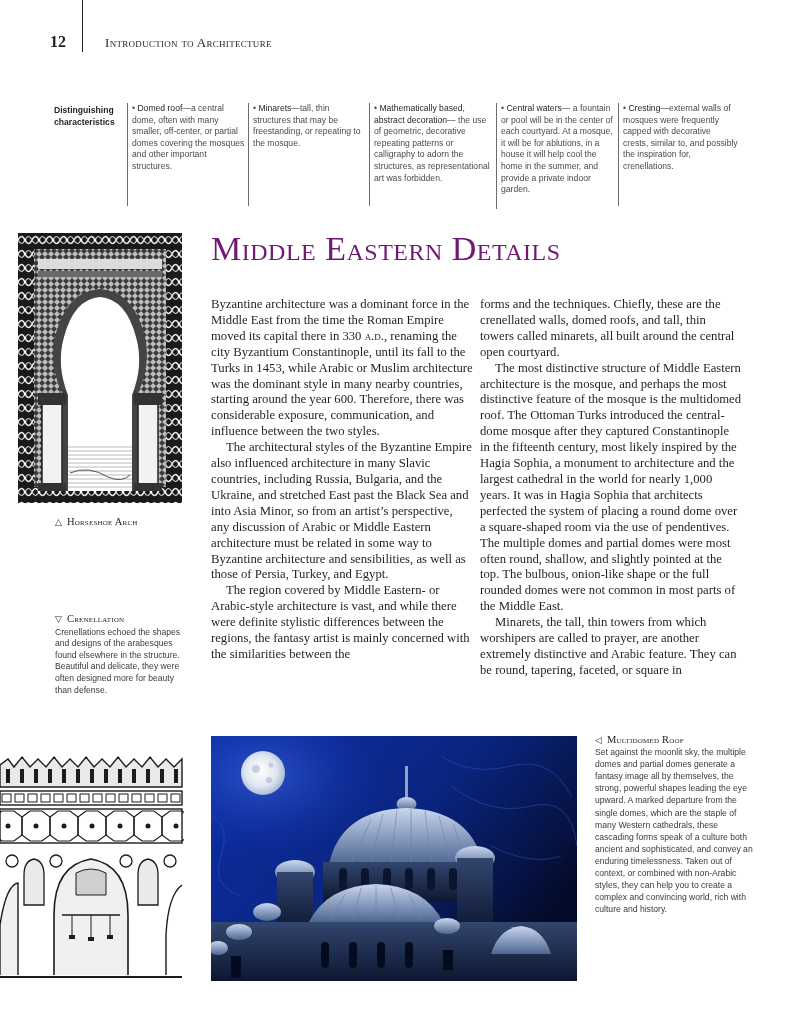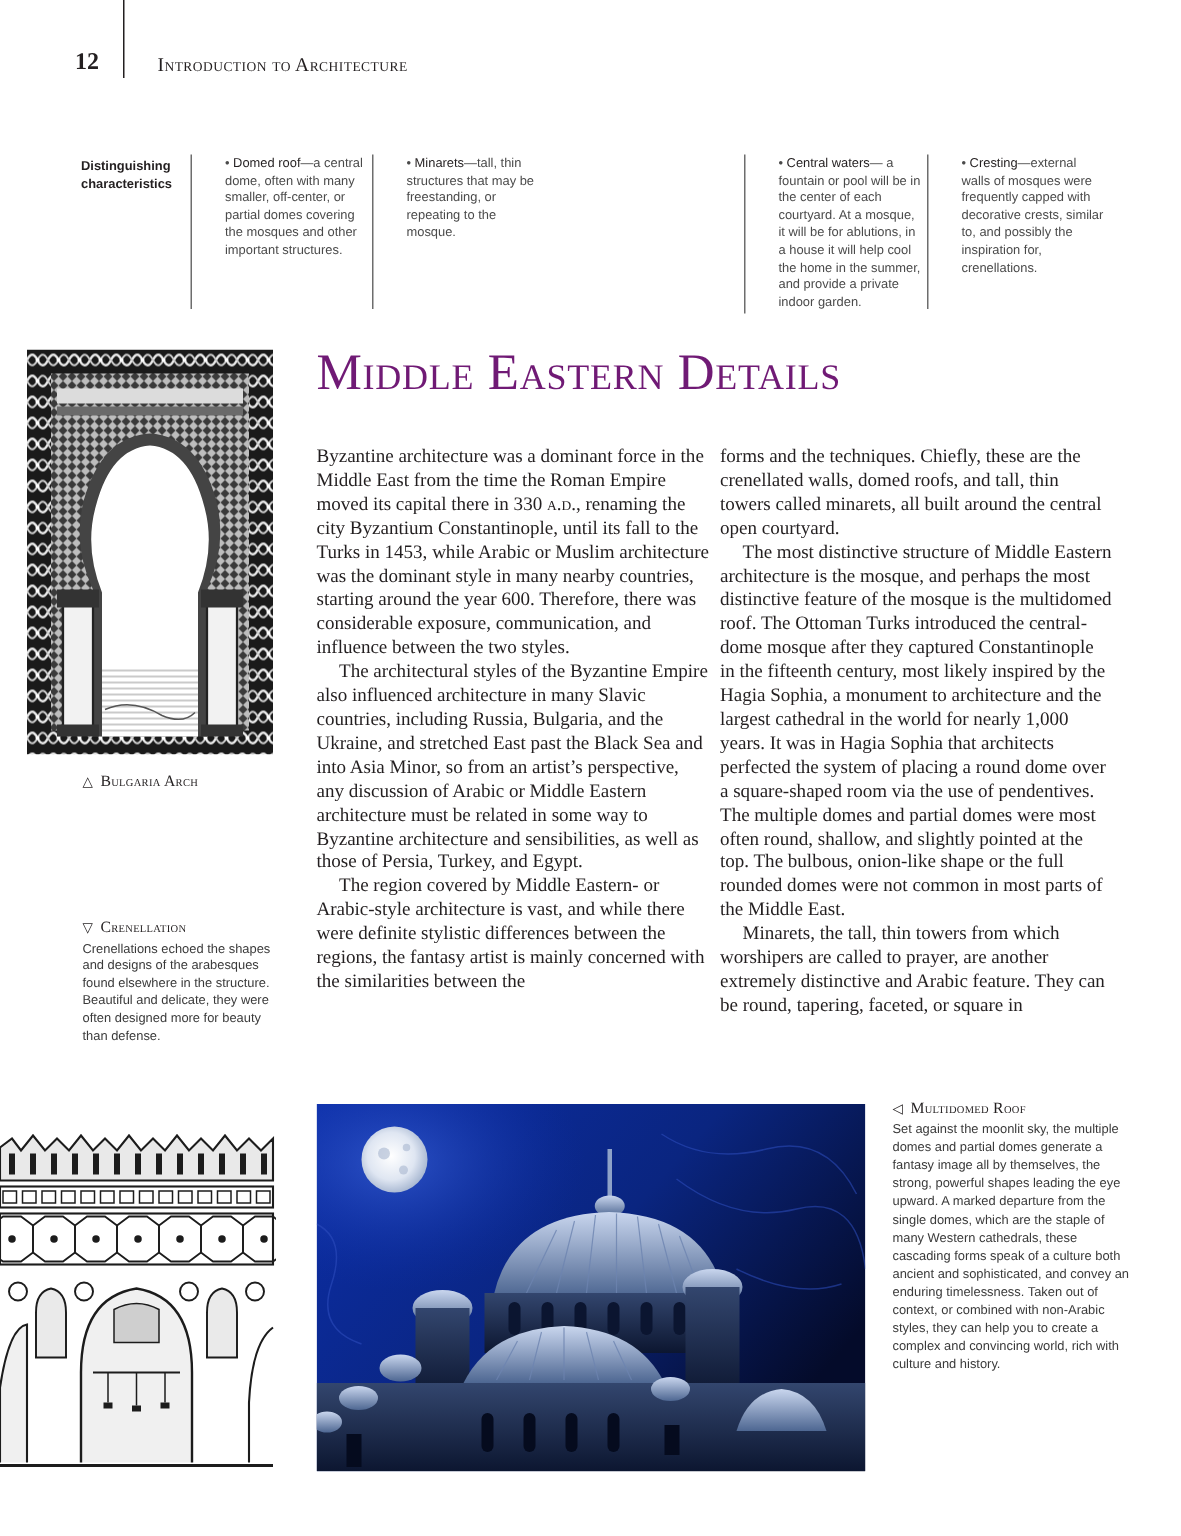--- a/index.html
+++ b/index.html
@@ -6,21 +6,21 @@
   body { width: 787px; height: 1024px; position: relative; overflow: hidden; font-family: "Liberation Serif", serif; color: #231f20; }
 
   
   .header-rule { position: absolute; left: 82px; top: 0; width: 1px; height: 52px; background: #231f20; }
   .page-number { position: absolute; left: 50px; top: 33px; font-family: "Liberation Serif", serif; font-size: 16px; font-weight: bold; color: #231f20; }
   .running-head { position: absolute; left: 105px; top: 35px; font-family: "Liberation Serif", serif; font-size: 13px; letter-spacing: 0.3px; font-variant: small-caps; color: #231f20; }
 
   
   .char-strip { position: absolute; top: 91px; left: 0; width: 787px; height: 110px; font-family: "Liberation Sans", sans-serif; font-size: 8.6px; line-height: 11.6px; color: #4a4a4a; margin-top: 12px; }
   .char-label { position: absolute; left: 54px; top: 2px; width: 70px; font-weight: bold; color: #231f20; }
-  .char-col { position: absolute; top: 0; height: 103px; border-left: 1px solid #6d6d6d; padding-left: 22px; box-sizing: border-box; }
+  .char-col { position: absolute; top: 0; height: 103px; border-left: 1px solid #6d6d6d; padding-left: 4px; box-sizing: border-box; }
   .char-col .term { color: #231f20; }
   .char-col p { margin: 0; }
 
   
   .arch-illus { position: absolute; left: 18px; top: 233px; width: 164px; height: 270px; }
   .cren-illus { position: absolute; left: 0; top: 755px; width: 184px; height: 225px; }
 
   
   .side-caption { position: absolute; left: 55px; width: 130px; font-family: "Liberation Sans", sans-serif; font-size: 8.6px; line-height: 11.6px; color: #3a3a3a; }
   .side-caption .cap-title { font-family: "Liberation Serif", serif; font-variant: small-caps; font-size: 10.5px; color: #231f20; display: block; margin-bottom: 1px; letter-spacing: 0.2px; }
@@ -52,20 +52,23 @@
 <div class="running-head">Introduction to Architecture</div>
 
 <div class="char-strip">
   <div class="char-label">Distinguishing characteristics</div>
 
   <div class="char-col" style="left:127px;width:118px;">
     <p><span>•</span> <span class="term">Domed roof</span><span>—a central dome, often with many smaller, off-center, or partial domes covering the mosques and other important structures.</span></p>
   </div>
   <div class="char-col" style="left:248px;width:118px;">
     <p><span>•</span> <span class="term">Minarets</span><span>—tall, thin structures that may be freestanding, or repeating to the mosque.</span></p>
+  </div>
+  <div class="char-col" style="left:369px;width:124px;">
+    <p><span>•</span> <span class="term">Mathematically based, abstract decoration</span><span>— the use of geometric, decorative repeating patterns or calligraphy to adorn the structures, as representational art was forbidden.</span></p>
   </div>
   <div class="char-col" style="left:496px;width:120px;height:106px;">
     <p><span>•</span> <span class="term">Central waters</span><span>— a fountain or pool will be in the center of each courtyard. At a mosque, it will be for ablutions, in a house it will help cool the home in the summer, and provide a private indoor garden.</span></p>
   </div>
   <div class="char-col" style="left:618px;width:120px;">
     <p><span>•</span> <span class="term">Cresting</span><span>—external walls of mosques were frequently capped with decorative crests, similar to, and possibly the inspiration for, crenellations.</span></p>
   </div>
 </div>
 
 <div class="arch-illus">
@@ -100,21 +103,21 @@
     <rect x="116" y="160" width="28" height="12" fill="#333"></rect>
     <rect x="20" y="250" width="28" height="8" fill="#333"></rect>
     <rect x="116" y="250" width="28" height="8" fill="#333"></rect>
 
     <rect x="50" y="212" width="64" height="44" fill="url(#hatch)"></rect>
     <path d="M52 240 Q70 232 90 244 Q104 250 112 242" stroke="#555" stroke-width="1" fill="none"></path>
   </svg>
 </div>
 
 <div class="side-caption" style="top:516px;">
-  <span class="cap-title"><span class="tri">△</span> <span>Bulgaria Arch</span></span>
+  <span class="cap-title"><span class="tri">△</span> <span>Horseshoe Arch</span></span>
 </div>
 
 <div class="side-caption" style="top:613px;">
   <span class="cap-title"><span class="tri">▽</span> <span>Crenellation</span></span>
   <span>Crenellations echoed the shapes and designs of the arabesques found elsewhere in the structure. Beautiful and delicate, they were often designed more for beauty than defense.</span>
 </div>
 
 <div class="cren-illus">
   <svg width="184" height="225" viewBox="0 0 184 225" xmlns="http://www.w3.org/2000/svg">
 

